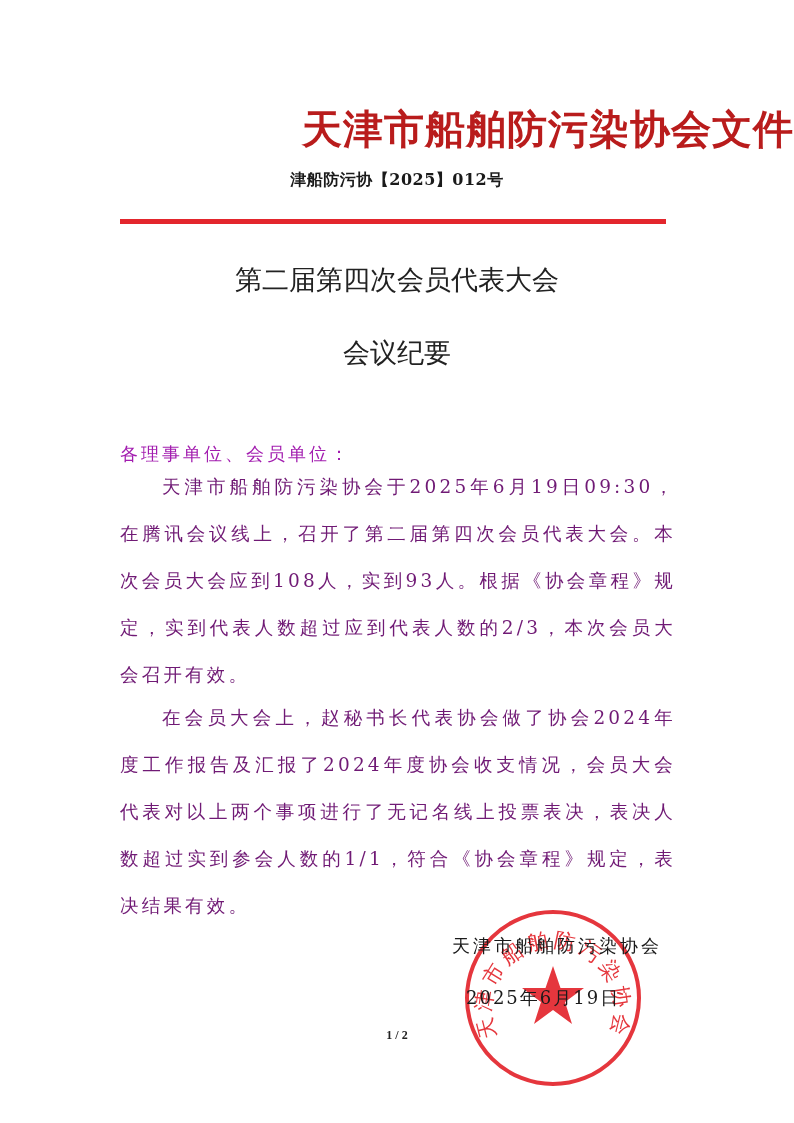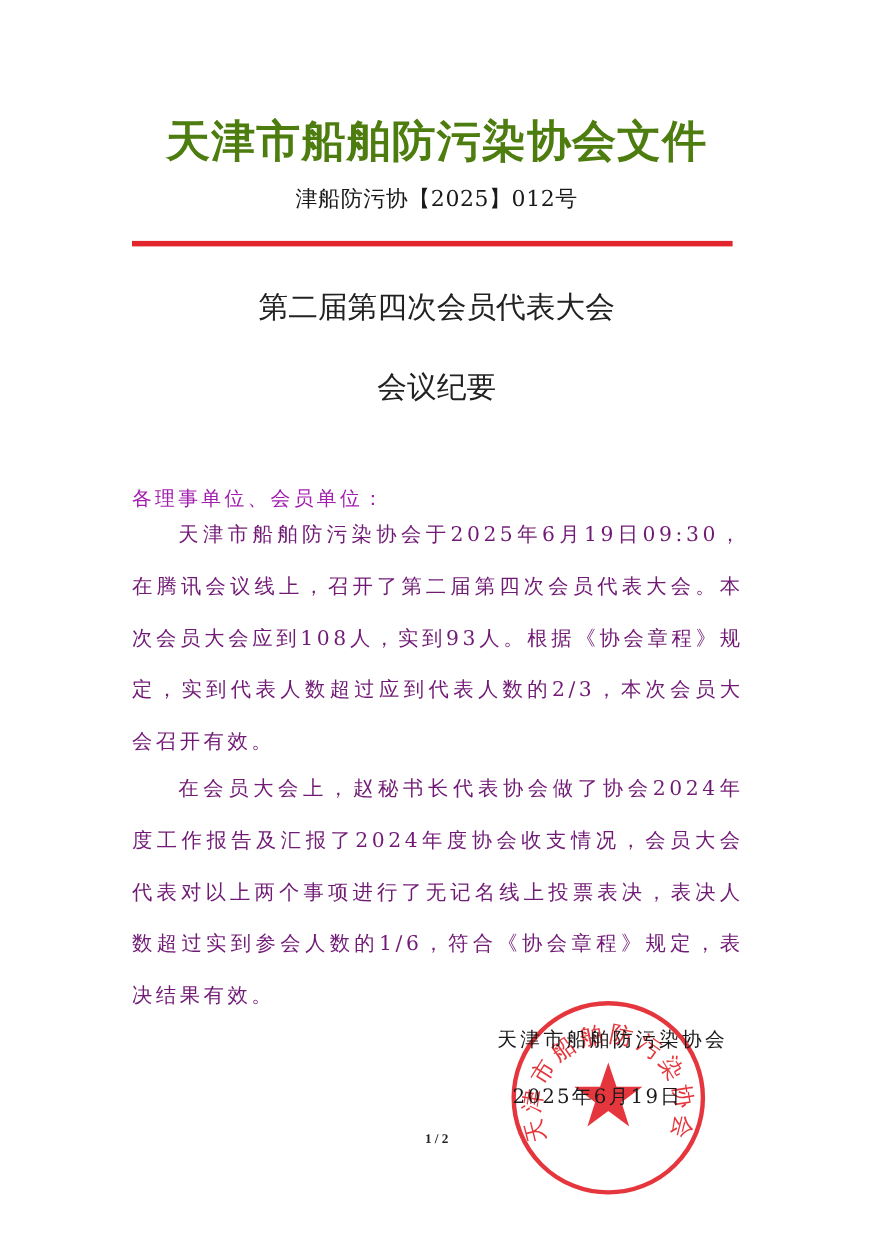--- a/index.html
+++ b/index.html
@@ -17,36 +17,36 @@
     }
     .page {
       position: absolute;
       left: 0; top: 0;
       width: 794px; height: 1123px;
     }
     .doc-header-title {
       position: absolute;
       left: 0; width: 794px;
       top: 104px;
-      text-align: center;
+      text-align: right;
       font-family: "DejaVu Sans", "Liberation Sans", sans-serif;
       font-weight: bold;
       font-size: 40px;
       letter-spacing: 1px;
-      color: #4d7c0f;
+      color: #b91c1c;
       line-height: 50px;
     }
     .doc-number {
       position: absolute;
       left: 0; width: 794px;
       top: 166px;
       text-align: center;
       font-family: "DejaVu Serif", "Liberation Serif", serif;
-      font-weight: normal;
-      font-size: 20px;
+      font-weight: bold;
+      font-size: 16px;
       color: #1a1a1a;
       line-height: 28px;
       letter-spacing: 0.5px;
     }
     .red-rule {
       position: absolute;
       left: 120px;
       top: 219px;
       width: 546px;
       height: 5px;
@@ -137,21 +137,21 @@
   <div class="doc-header-title">天津市船舶防污染协会文件</div>
   <div class="doc-number">津船防污协【2025】012号</div>
   <div class="red-rule"></div>
 
   <div class="title-line title-1">第二届第四次会员代表大会</div>
   <div class="title-line title-2">会议纪要</div>
 
   <div class="salutation">各理事单位、会员单位：</div>
 
   <div class="para para-1">天津市船舶防污染协会于2025年6月19日09:30，在腾讯会议线上，召开了第二届第四次会员代表大会。本次会员大会应到108人，实到93人。根据《协会章程》规定，实到代表人数超过应到代表人数的2/3，本次会员大会召开有效。</div>
-  <div class="para para-2">在会员大会上，赵秘书长代表协会做了协会2024年度工作报告及汇报了2024年度协会收支情况，会员大会代表对以上两个事项进行了无记名线上投票表决，表决人数超过实到参会人数的1/6，符合《协会章程》规定，表决结果有效。</div>
+  <div class="para para-2">在会员大会上，赵秘书长代表协会做了协会2024年度工作报告及汇报了2024年度协会收支情况，会员大会代表对以上两个事项进行了无记名线上投票表决，表决人数超过实到参会人数的1/1，符合《协会章程》规定，表决结果有效。</div>
 
   <svg class="seal" viewBox="0 0 180 180" xmlns="http://www.w3.org/2000/svg">
     <defs>
       <path id="sealArc" d="M 35 130 A 62 62 0 1 1 145 130"></path>
     </defs>
     <circle cx="90" cy="90" r="86" fill="none" stroke="#e3262d" stroke-width="4"></circle>
     <text font-family="DejaVu Sans, sans-serif" font-size="21" fill="#e3262d" letter-spacing="4">
       <textPath href="#sealArc" startOffset="50%" text-anchor="middle">天津市船舶防污染协会</textPath>
     </text>
     <polygon points="90,58 97.5,80 121,80 102,94 109,116 90,102 71,116 78,94 59,80 82.5,80" fill="#e3262d"></polygon>

